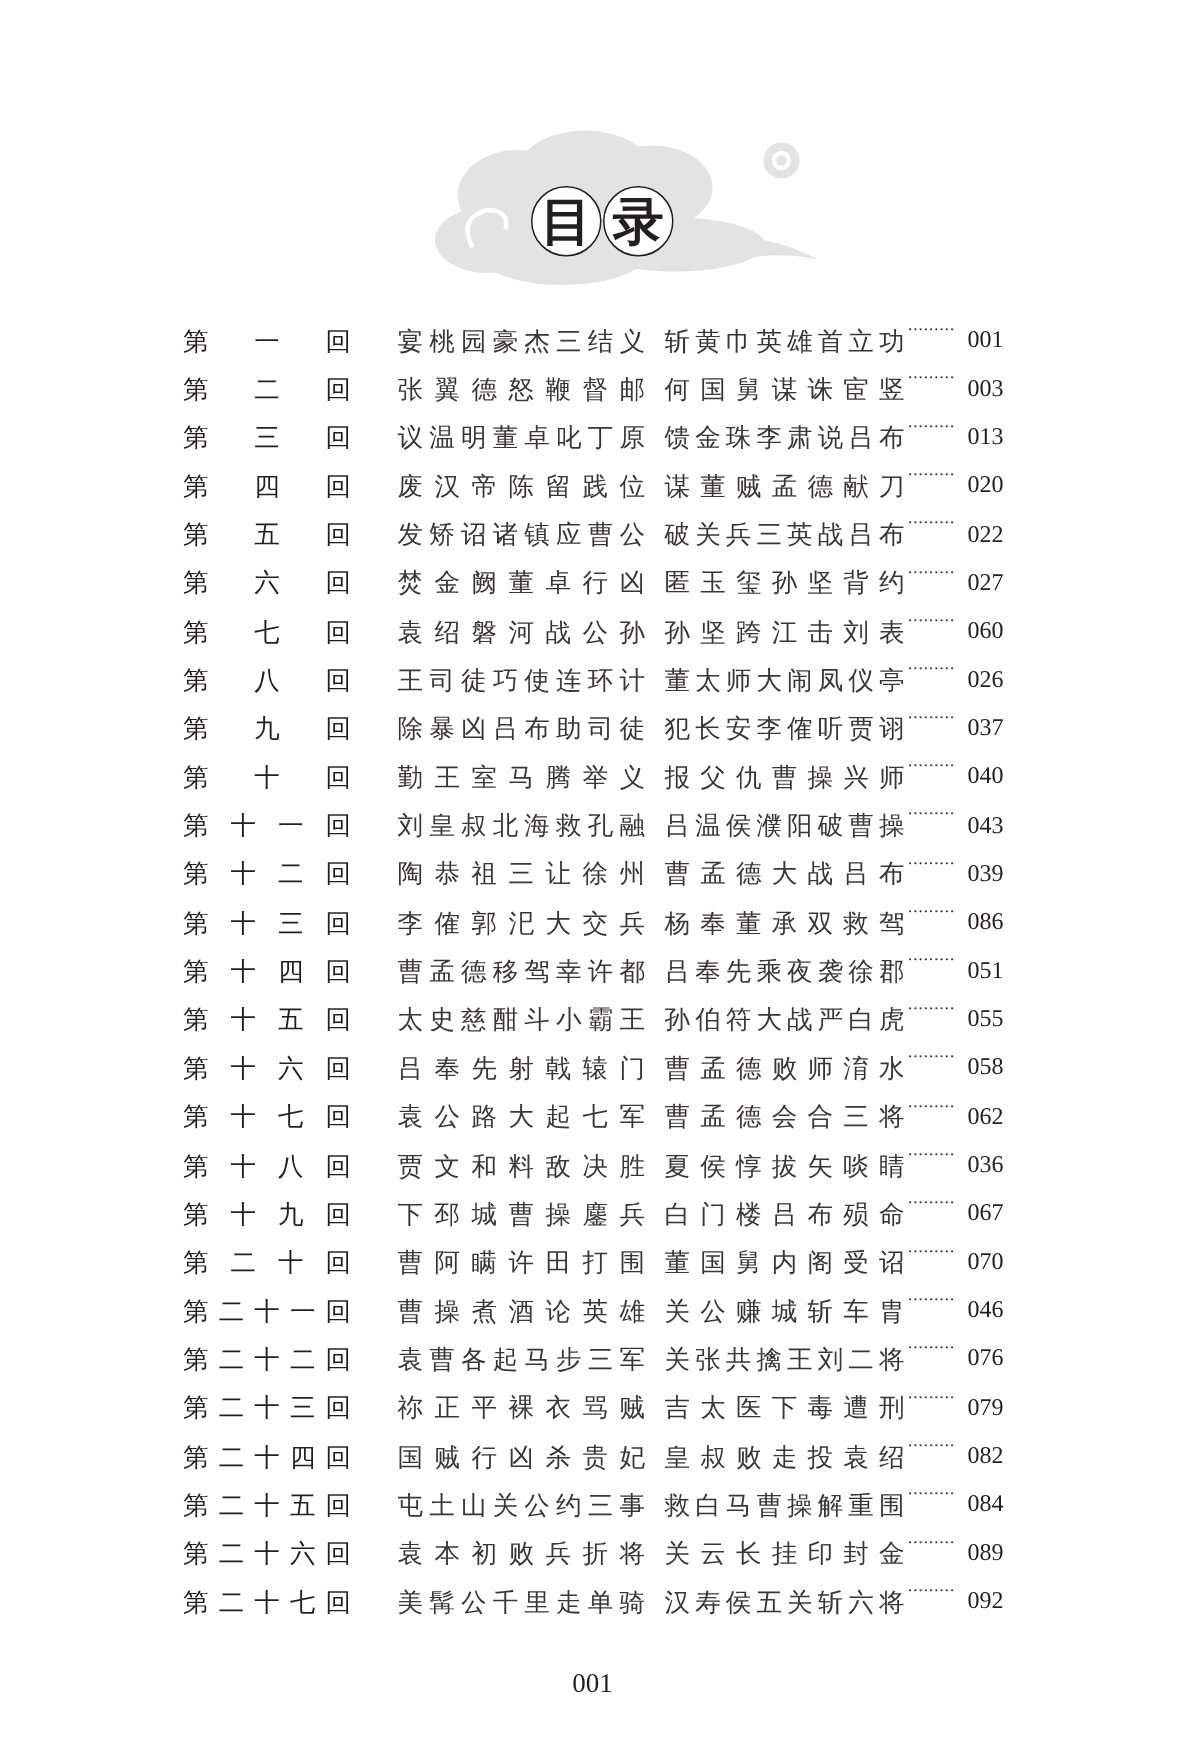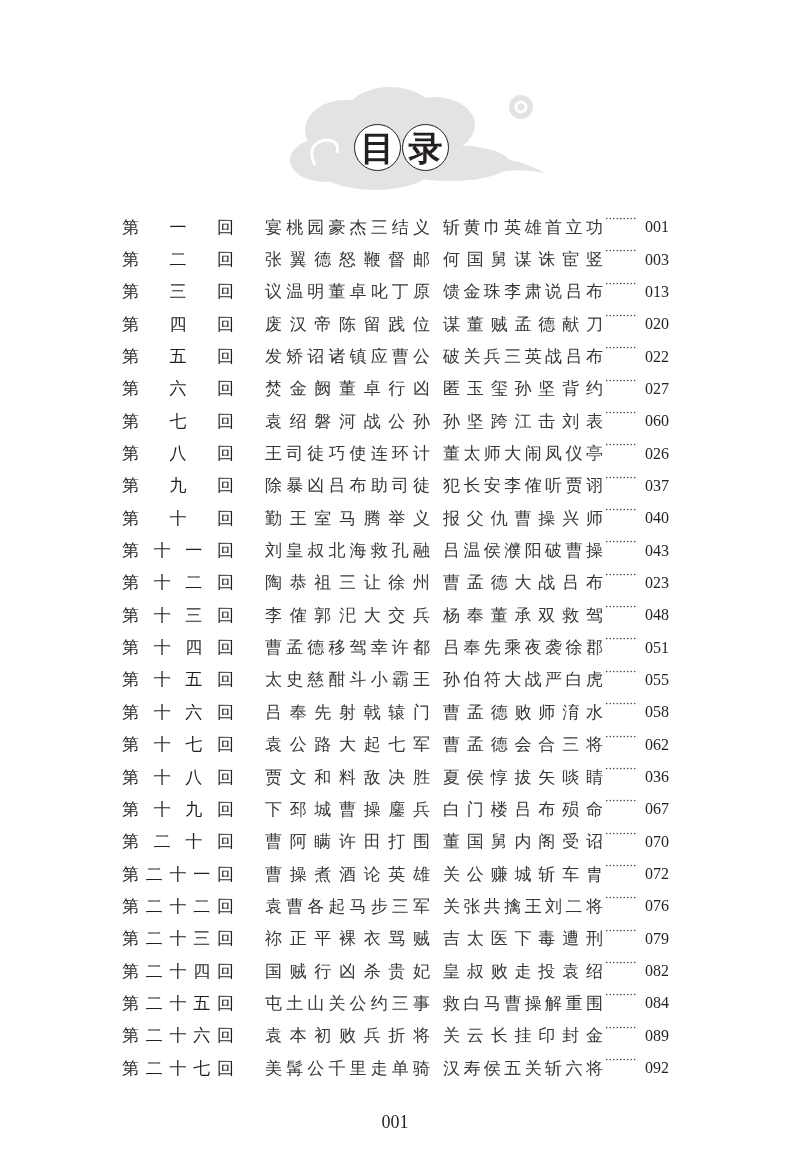--- a/index.html
+++ b/index.html
@@ -381,21 +381,21 @@
       <div class="t2">
         <span>曹</span>
         <span>孟</span>
         <span>德</span>
         <span>大</span>
         <span>战</span>
         <span>吕</span>
         <span>布</span>
       </div>
       <div class="dots">·········</div>
-      <div class="page">023</div>
+      <div class="page">039</div>
     </div>
     <div class="row rowwrap">
       <div class="chap">
         <span>第</span>
         <span>十</span>
         <span>三</span>
         <span>回</span>
       </div>
       <div class="t1">
         <span>李</span>
@@ -409,21 +409,21 @@
       <div class="t2">
         <span>杨</span>
         <span>奉</span>
         <span>董</span>
         <span>承</span>
         <span>双</span>
         <span>救</span>
         <span>驾</span>
       </div>
       <div class="dots">·········</div>
-      <div class="page">048</div>
+      <div class="page">086</div>
     </div>
     <div class="row rowwrap">
       <div class="chap">
         <span>第</span>
         <span>十</span>
         <span>四</span>
         <span>回</span>
       </div>
       <div class="t1">
         <span>曹</span>
@@ -638,21 +638,21 @@
       <div class="t2">
         <span>关</span>
         <span>公</span>
         <span>赚</span>
         <span>城</span>
         <span>斩</span>
         <span>车</span>
         <span>胄</span>
       </div>
       <div class="dots">·········</div>
-      <div class="page">072</div>
+      <div class="page">046</div>
     </div>
     <div class="row rowwrap">
       <div class="chap">
         <span>第</span>
         <span>二</span>
         <span>十</span>
         <span>二</span>
         <span>回</span>
       </div>
       <div class="t1">

